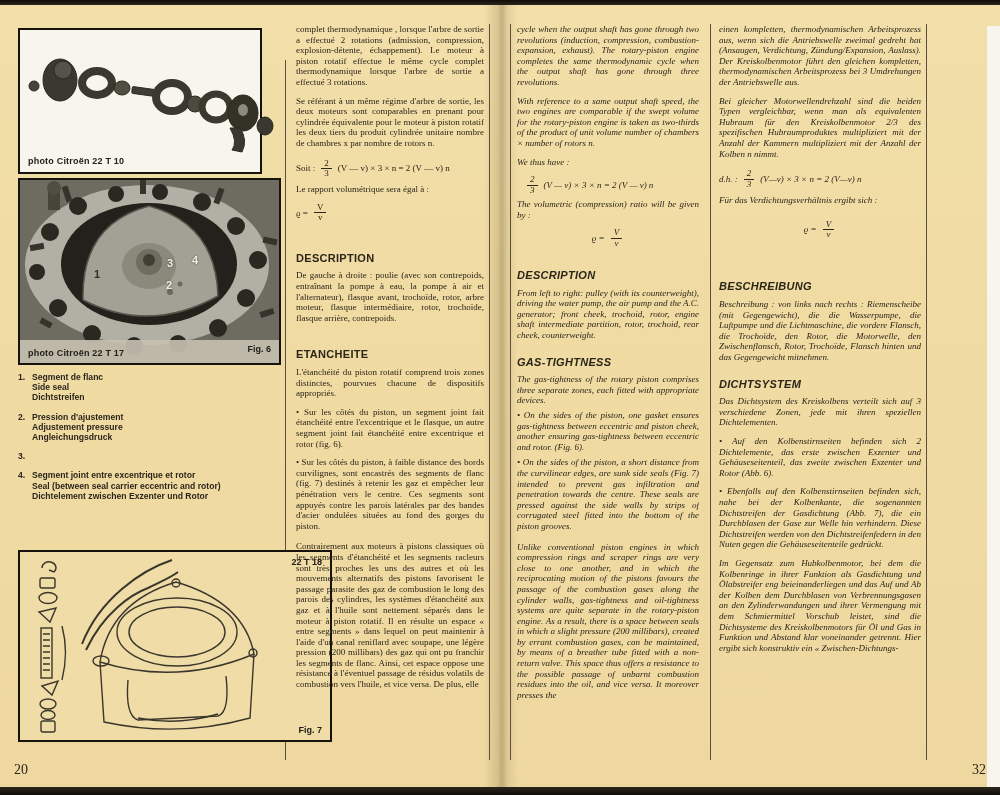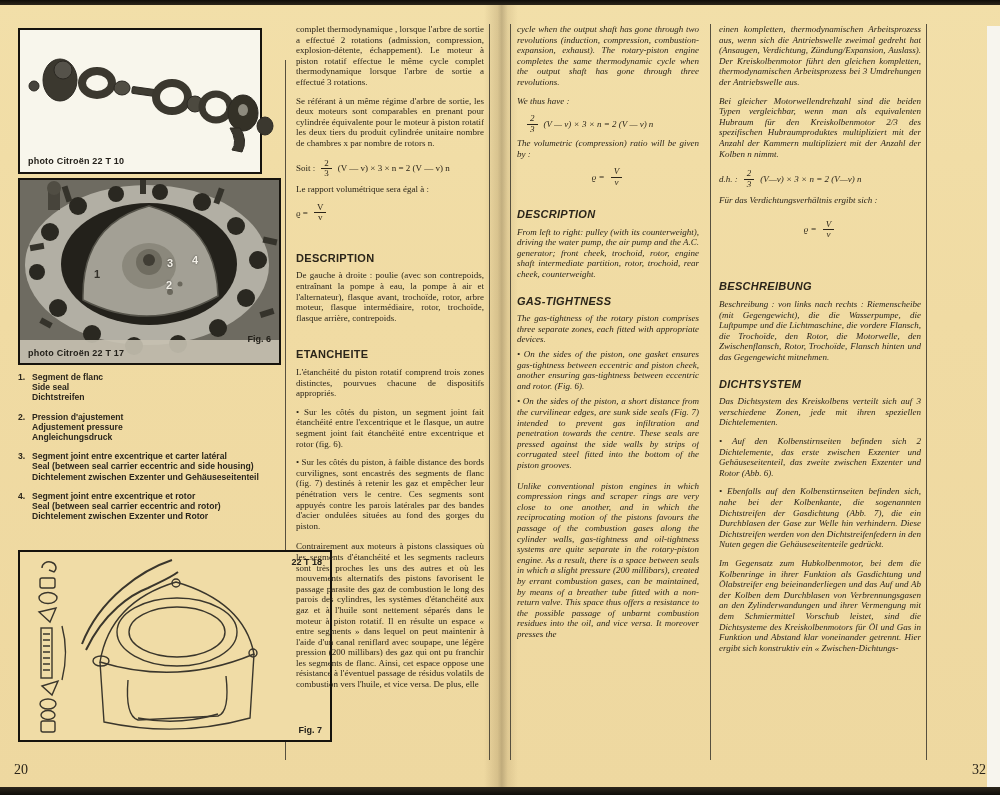--- a/index.html
+++ b/index.html
@@ -119,21 +119,21 @@
     <circle cx="129" cy="80" r="6" fill="#403d34"></circle>
     <circle cx="150" cy="112" r="3" fill="#6b685d"></circle>
         <circle cx="160" cy="104" r="2.5" fill="#6b685d"></circle>
     <rect x="0" y="160" width="259" height="23" fill="#c6c1b1" opacity="0.9"></rect>
   </svg>
   <span class="marker" style="left:74px;top:88px;color:#33312a;text-shadow:none;">1</span>
   <span class="marker" style="left:146px;top:99px;">2</span>
   <span class="marker" style="left:147px;top:77px;">3</span>
   <span class="marker" style="left:172px;top:74px;">4</span>
   <div class="caption" style="left:8px;bottom:5px;">photo Citroën 22 T 17</div>
-  <div class="figlabel" style="right:8px;bottom:19px;">Fig. 6</div>
+  <div class="figlabel" style="right:8px;bottom:9px;">Fig. 6</div>
 </div>
 
 <div id="legend">
   <div class="legend-item">
     <span class="lnum">1.</span>
     <span class="llines">
           <span>Segment de flanc</span>
           <span>Side seal</span>
           <span>Dichtstreifen</span>
         </span>
@@ -141,25 +141,20 @@
   <div class="legend-item">
     <span class="lnum">2.</span>
     <span class="llines">
           <span>Pression d'ajustement</span>
           <span>Adjustement pressure</span>
           <span>Angleichungsdruck</span>
         </span>
   </div>
   <div class="legend-item">
     <span class="lnum">3.</span>
-    <span class="llines">
-          <span>Segment joint entre excentrique et carter latéral</span>
-          <span>Seal (between seal carrier eccentric and side housing)</span>
-          <span>Dichtelement zwischen Exzenter und Gehäuseseitenteil</span>
-        </span>
   </div>
   <div class="legend-item">
     <span class="lnum">4.</span>
     <span class="llines">
           <span>Segment joint entre excentrique et rotor</span>
           <span>Seal (between seal carrier eccentric and rotor)</span>
           <span>Dichtelement zwischen Exzenter und Rotor</span>
         </span>
   </div>
 </div>
@@ -225,20 +220,21 @@
   <p>De gauche à droite : poulie (avec son contrepoids, entraînant la pompe à eau, la pompe à air et l'alternateur), flasque avant, trochoïde, rotor, arbre moteur, flasque intermédiaire, rotor, trochoïde, flasque arrière, contrepoids.</p>
   <div class="h">ETANCHEITE</div>
   <p>L'étanchéité du piston rotatif comprend trois zones distinctes, pourvues chacune de dispositifs appropriés.</p>
   <p>• Sur les côtés du piston, un segment joint fait étanchéité entre l'excentrique et le flasque, un autre segment joint fait étanchéité entre excentrique et rotor (fig. 6).</p>
   <p>• Sur les côtés du piston, à faible distance des bords curvilignes, sont encastrés des segments de flanc (fig. 7) destinés à retenir les gaz et empêcher leur pénétration vers le centre. Ces segments sont appuyés contre les parois latérales par des bandes d'acier ondulées situées au fond des gorges du piston.</p>
   <p style="margin-top:10px;">Contrairement aux moteurs à pistons classiques où les segments d'étanchéité et les segments racleurs sont très proches les uns des autres et où les mouvements alternatifs des pistons favorisent le passage parasite des gaz de combustion le long des parois des cylindres, les systèmes d'étanchéité aux gaz et à l'huile sont nettement séparés dans le moteur à piston rotatif. Il en résulte un espace « entre segments » dans lequel on peut maintenir à l'aide d'un canal reniflard avec soupape, une légère pression (200 millibars) des gaz qui ont pu franchir les segments de flanc. Ainsi, cet espace oppose une résistance à l'éventuel passage de résidus volatils de combustion vers l'huile, et vice versa. De plus, elle</p>
 </div>
 
 <div id="col-en" class="col" style="left:517px;width:182px;">
   <p>cycle when the output shaft has gone through two revolutions (induction, compression, combustion-expansion, exhaust). The rotary-piston engine completes the same thermodynamic cycle when the output shaft has gone through three revolutions.</p>
+  <p>With reference to a same output shaft speed, the two engines are comparable if the swept volume for the rotary-piston engine is taken as two-thirds of the product of unit volume number of chambers × number of rotors n.</p>
   <p class="fintro">We thus have :</p>
   <div class="formula" style="margin:4px 0 4px 8px;">
     <span class="frac">
           <i class="fn">2</i>
           <i class="fd">3</i>
         </span>
     <span>(V — v) × 3 × n = 2 (V — v) n</span>
   </div>
   <p class="fintro">The volumetric (compression) ratio will be given by :</p>
   <div class="ratio centered">

